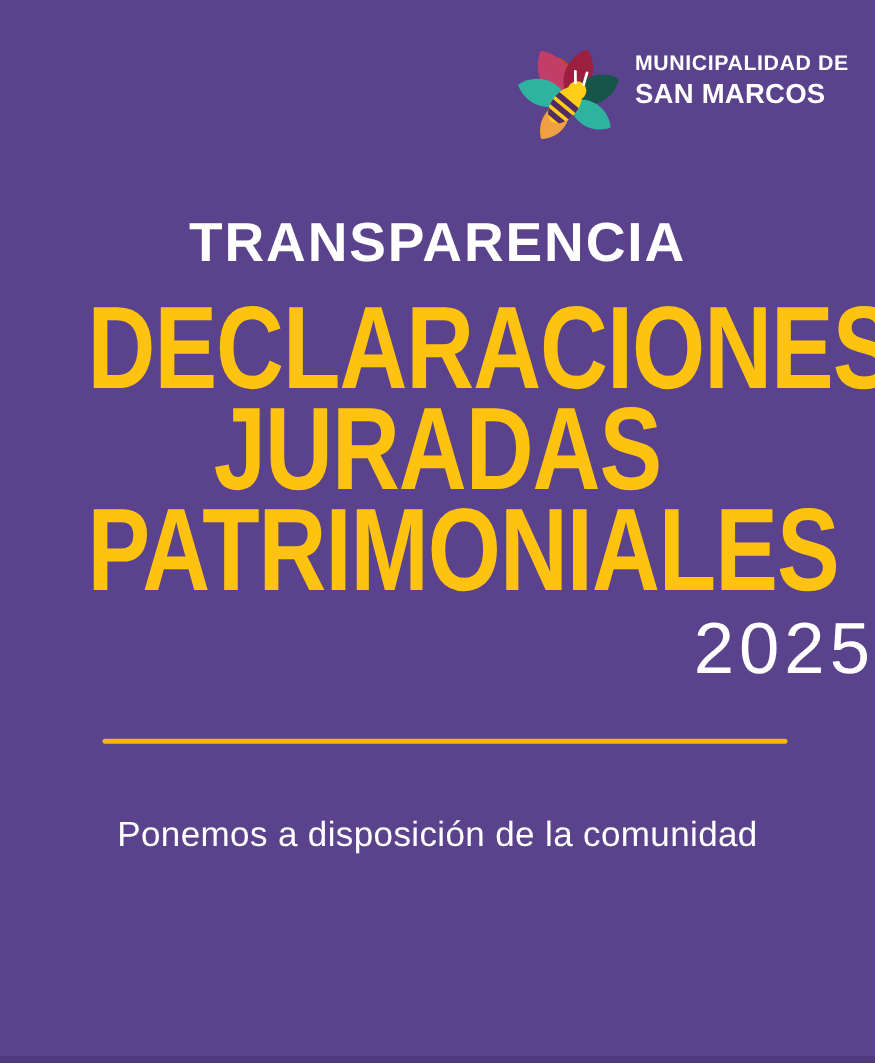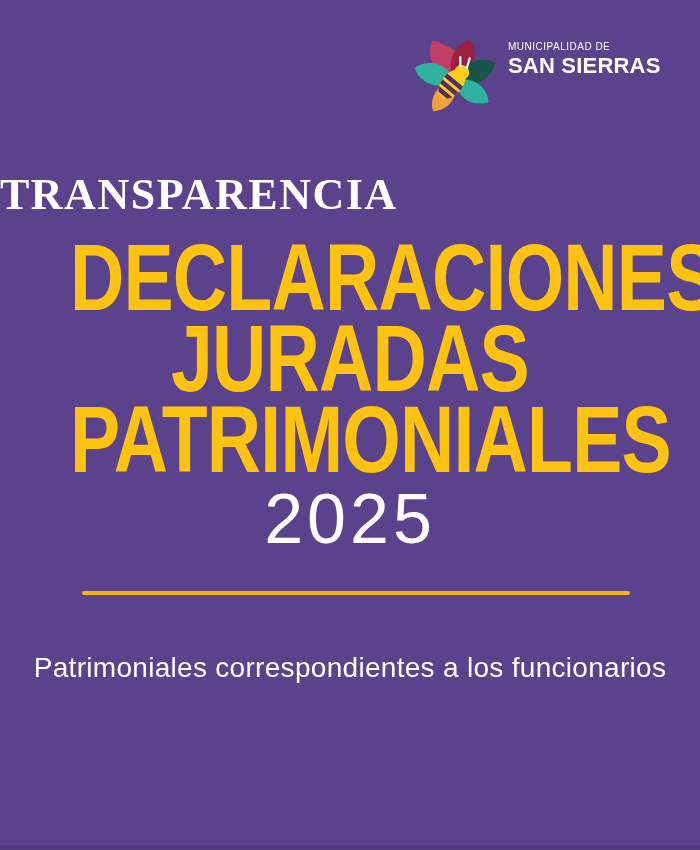--- a/index.html
+++ b/index.html
@@ -15,43 +15,42 @@
   .poster{
     position:relative; width:700px; height:850px; overflow:hidden;
     background:var(--bg);
     font-family:"Liberation Sans","DejaVu Sans",sans-serif;
   }
   
   .logo{position:absolute; left:406px; top:24px; display:flex; align-items:flex-start;}
   .logo-flower{width:100px;height:100px;display:block;flex:0 0 auto;}
   .logo-flower svg{width:100px;height:100px;display:block;}
   .logo-text{display:flex;flex-direction:column;margin-top:17px;margin-left:2px;color:var(--white);}
-  .logo-tagline{font-size:10px;font-weight:400;letter-spacing:.5px;margin-bottom:3px;white-space:nowrap;}
+  .logo-tagline{font-size:17px;font-weight:700;letter-spacing:.5px;margin-bottom:3px;white-space:nowrap;}
   .logo-name{font-size:22px;font-weight:700;line-height:21px;letter-spacing:.2px;white-space:nowrap;}
   .p-magenta{fill:var(--petal_magenta);} .p-redorange{fill:var(--petal_redorange);}
   .p-crimson{fill:var(--petal_crimson);} .p-darkgreen{fill:var(--petal_darkgreen);}
   .p-teal{fill:var(--petal_teal);} .p-orange{fill:var(--petal_orange);}
   .bee-body{fill:var(--bee_yellow);} .bee-stripes{fill:var(--bee_stripe);}
   .bee-antenna{stroke:var(--white);stroke-width:2.2;stroke-linecap:round;}
   
   .kicker{
-    position:absolute; top:172px; left:0; width:700px; 
+    position:absolute; top:172px; left:0; width:700px; text-align:center;
     color:var(--white); font-size:44px; font-weight:700; letter-spacing:1.5px;
     line-height:46px;
-    font-family:Liberation Serif, serif;
   }
   .title{
     position:absolute; top:237px; left:0; width:700px; margin:0; text-align:center;
     color:var(--yellow); font-size:94px; font-weight:700; line-height:81px;
     letter-spacing:-1px; transform:scaleX(0.8); transform-origin:50% 0;
   }
   .title-line{display:block;}
   .year{
-    position:absolute; top:472px; left:0; width:700px; text-align:center;
-    color:var(--white); font-size:70px; font-weight:400; line-height:94px;
+    position:absolute; top:472px; left:0; width:700px; text-align:right;
+    color:var(--white); font-size:58px; font-weight:400; line-height:94px;
     letter-spacing:4px;
   }
   .divider{
     position:absolute; top:591px; left:82px; width:548px; height:4px;
     background:var(--gold); border-radius:2px;
   }
   
   .desc{
     position:absolute; top:653px; left:0; width:700px; margin:0; text-align:center;
     color:var(--white); font-size:28px; font-weight:400; line-height:29px;
@@ -88,34 +87,34 @@
             </g>
             <circle class="bee-body" cx="15" cy="0" r="7.5"></circle>
             <line class="bee-antenna" x1="19" y1="-5" x2="26" y2="-11"></line>
             <line class="bee-antenna" x1="22" y1="1" x2="31" y2="-3"></line>
           </g>
         </g>
       </svg>
     </span>
     <span class="logo-text">
       <span class="logo-tagline">MUNICIPALIDAD DE</span>
-      <span class="logo-name">SAN SIERRAS</span>
+      <span class="logo-name">SAN MARCOS</span>
     </span>
   </header>
 
   <div class="kicker">TRANSPARENCIA</div>
 
   <h1 class="title">
     <span class="title-line">DECLARACIONES</span>
     <span class="title-line">JURADAS</span>
     <span class="title-line">PATRIMONIALES</span>
   </h1>
 
   <div class="year">2025</div>
 
   <div class="divider"></div>
 
   <p class="desc">
-    <span class="desc-line">Patrimoniales correspondientes a los funcionarios</span>
+    <span class="desc-line">Ponemos a disposición de la comunidad</span>
   </p>
 
   <div class="bottom-strip"></div>
 </div>
 
 </body></html>

